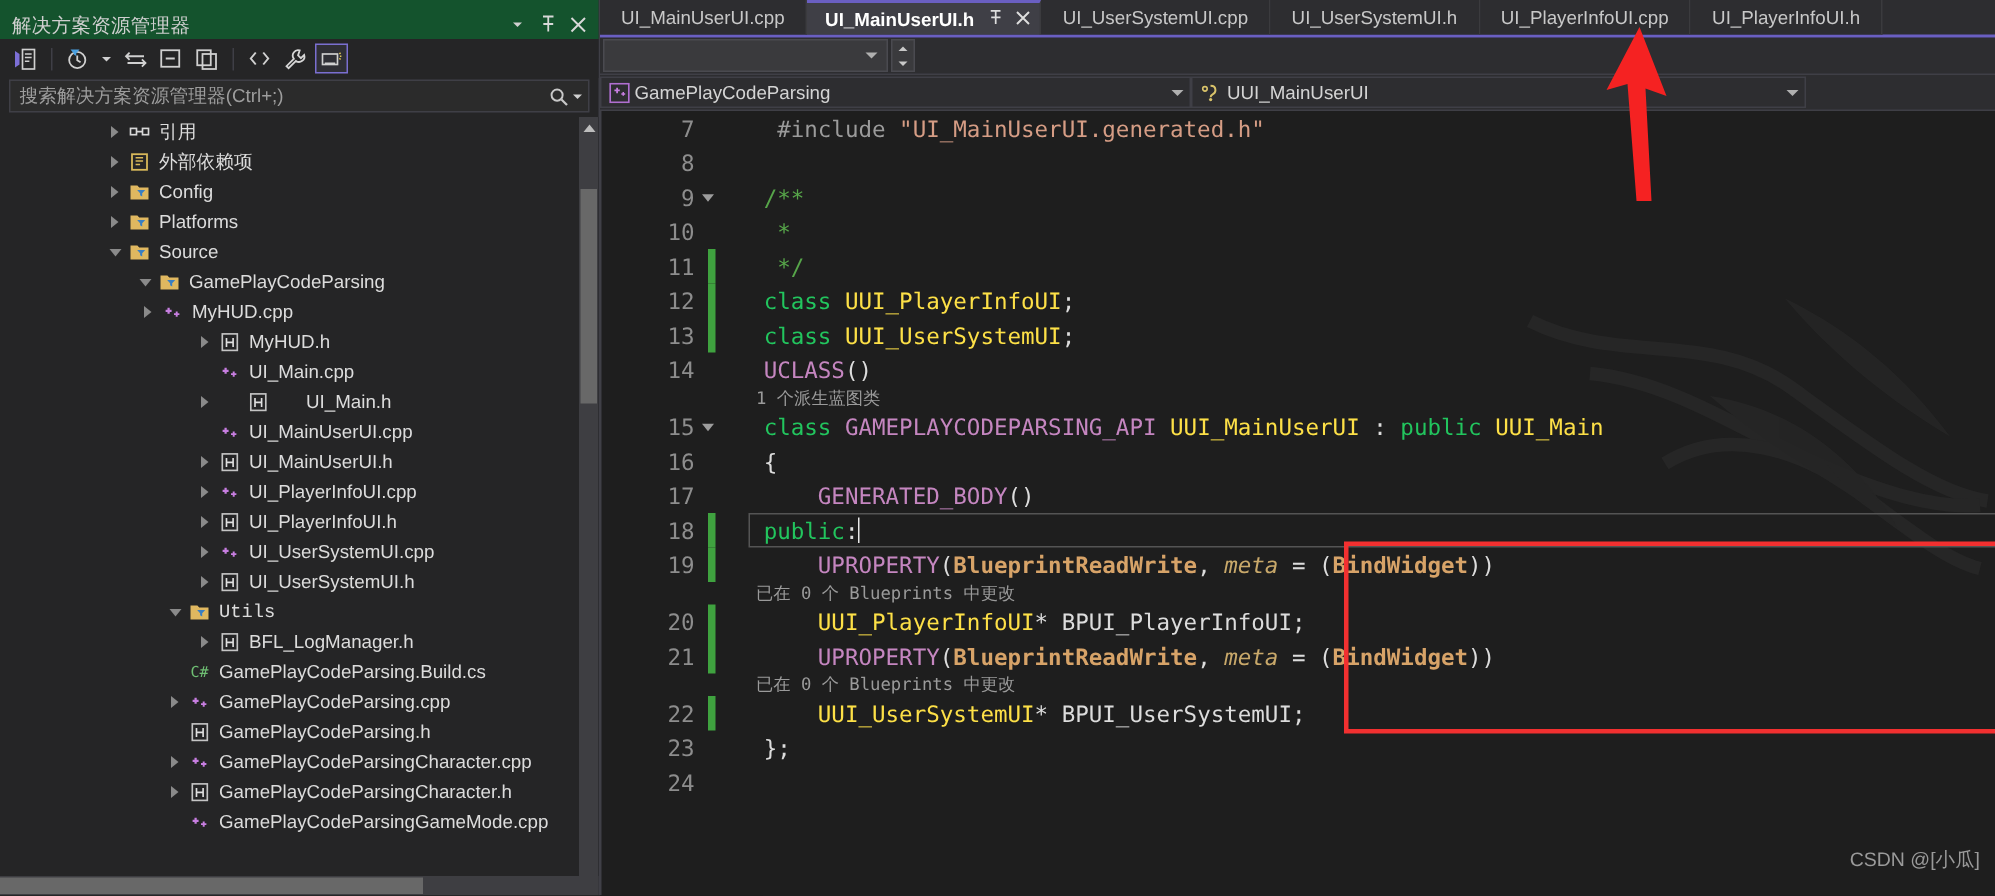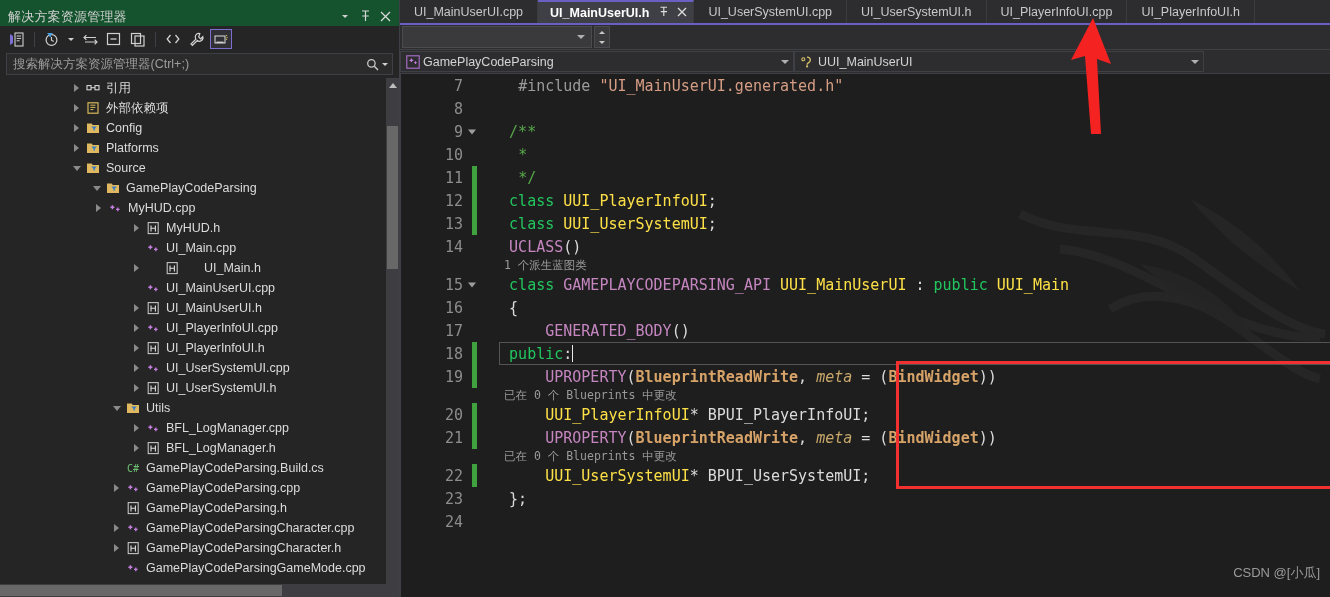--- a/index.html
+++ b/index.html
@@ -523,43 +523,31 @@
               <span class="arrow-closed"></span>
             </span>
             <span class="ficon">
               <svg width="15" height="14" viewBox="0 0 15 14">
                 <rect x="2.2" y="1.6" width="10" height="11" fill="none" stroke="#c4c4c4" stroke-width="1.1"></rect>
                 <path d="M5 4.4v6M9.4 4.4v6M5 7.2h4.4" stroke="#e0e0e0" stroke-width="1.1"></path>
               </svg>
             </span>
             <span class="tlabel">UI_UserSystemUI.h</span>
           </div>
-          <div class="trow" style="padding-left: 62px;">
+          <div class="trow" style="padding-left: 62px; font-family: Liberation Mono, monospace;">
             <span class="expander">
               <span class="arrow-open"></span>
             </span>
             <span class="ficon">
               <svg width="15" height="14" viewBox="0 0 15 14">
                 <path d="M1 2.6h4.6l1.2 1.4h6.2v8H1z" fill="#e0b860"></path>
                 <path d="M5.4 5.6h5.4l-2 2.3v2.1l-1.4-.8V7.9z" fill="#3a7fc4"></path>
               </svg>
             </span>
             <span class="tlabel">Utils</span>
-          </div>
-          <div class="trow" style="padding-left: 82px;">
-            <span class="expander">
-              <span class="arrow-closed"></span>
-            </span>
-            <span class="ficon">
-              <svg width="15" height="14" viewBox="0 0 15 14">
-                <path d="M2.4 6.2h4M4.4 4.2v4" stroke="#c77ee0" stroke-width="1.5"></path>
-                <path d="M8 8.4h3.6M9.8 6.6v3.6" stroke="#c77ee0" stroke-width="1.3"></path>
-              </svg>
-            </span>
-            <span class="tlabel">BFL_LogManager.cpp</span>
           </div>
           <div class="trow" style="padding-left: 82px;">
             <span class="expander">
               <span class="arrow-closed"></span>
             </span>
             <span class="ficon">
               <svg width="15" height="14" viewBox="0 0 15 14">
                 <rect x="2.2" y="1.6" width="10" height="11" fill="none" stroke="#c4c4c4" stroke-width="1.1"></rect>
                 <path d="M5 4.4v6M9.4 4.4v6M5 7.2h4.4" stroke="#e0e0e0" stroke-width="1.1"></path>
               </svg>

